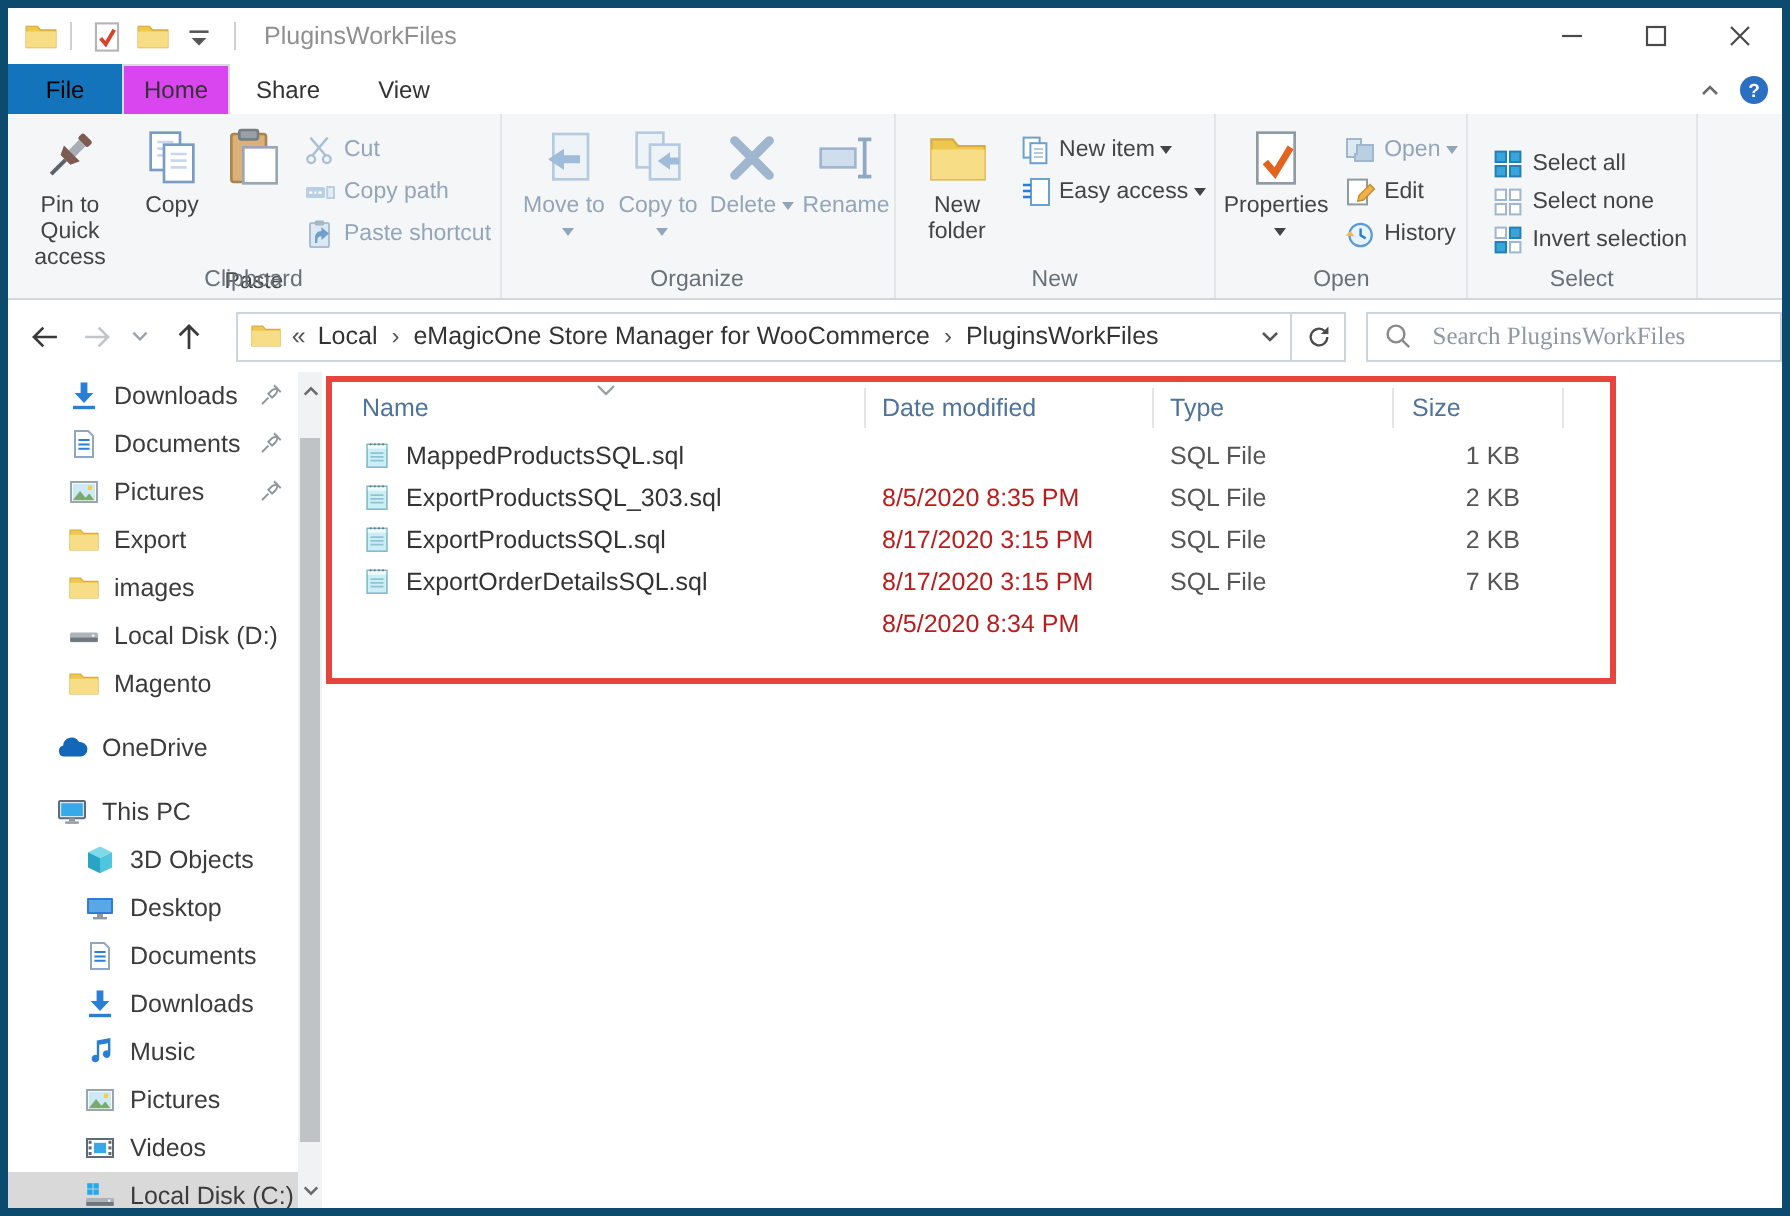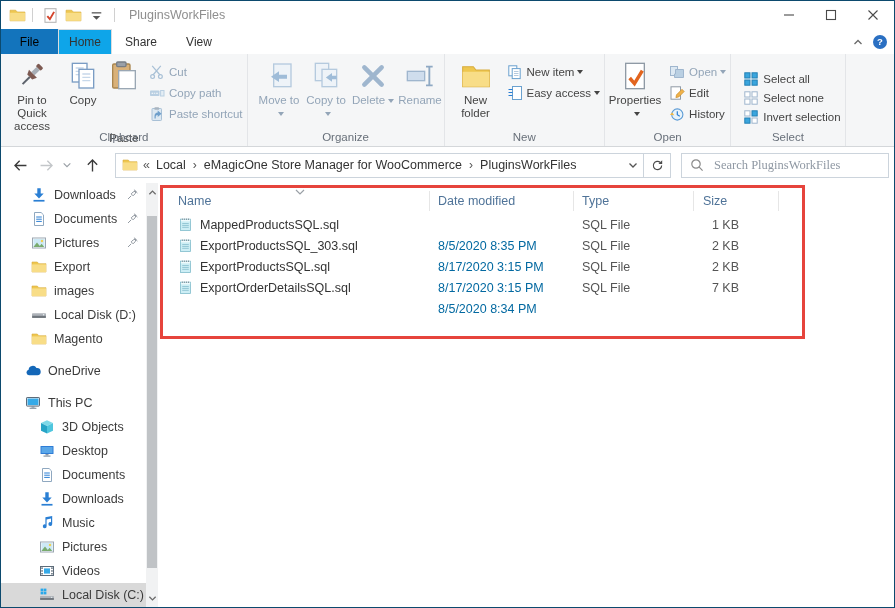--- a/index.html
+++ b/index.html
@@ -1,34 +1,34 @@
 <!DOCTYPE html>
 <html><head>
 <meta charset="utf-8">
 <style>
   * { margin:0; padding:0; box-sizing:border-box; }
   html,body { background:#fff; }
   body { font-family:"Liberation Sans", sans-serif; }
-  .window { position:relative; width:895px; height:608px; background:#fff; border:1px solid #0c4a6e; overflow:hidden; }
+  .window { position:relative; width:895px; height:608px; background:#fff; border:4px solid #0c4a6e; overflow:hidden; }
 
   
   .titlebar { position:absolute; top:0; left:0; right:0; height:28px; display:flex; align-items:center; background:#fff; }
   .titlebar .ic16 { width:17px; height:17px; display:inline-block; }
   .qat-sep { width:1px; height:14px; background:#d0d0d0; margin:0 6px; }
   .qat-btn { margin:0 3px; display:flex; align-items:center; }
   .win-title { margin-left:8px; font-size:12.5px; color:#8f8f8f; }
   .win-controls { margin-left:auto; display:flex; height:28px; }
   .win-btn { width:42px; height:28px; display:flex; align-items:center; justify-content:center; }
   .win-btn svg { width:12px; height:12px; }
 
   
   .tabrow { position:absolute; top:28px; left:0; right:0; height:25px; background:#fff; display:flex; align-items:stretch; }
   .tab { font-size:12px; display:flex; align-items:center; justify-content:center; color:#333; }
   .tab-file { width:57px; background:#1374bc; color:#000000; }
-  .tab-active { width:54px; background:#0ea5e9; border:1px solid #d9dcdf; border-bottom:none; }
+  .tab-active { width:54px; background:#d946ef; border:1px solid #d9dcdf; border-bottom:none; }
   .tab-plain { width:58px; }
   .tabrow-right { margin-left:auto; display:flex; align-items:center; gap:8px; padding-right:6px; }
   .ic-chev { width:12px; height:12px; display:inline-block; }
   .ic-help { width:16px; height:16px; display:inline-block; }
 
   
   .ribbon { position:absolute; top:53px; left:0; right:0; height:93px; background:#f5f6f7; border-bottom:1px solid #d4d7da; display:flex; }
   .rgroup { position:relative; height:100%; border-right:1px solid #e3e5e8; flex:0 0 auto; }
   .rgroup-label { position:absolute; bottom:3px; left:0; right:0; text-align:center; font-size:11.5px; color:#68707a; }
   .rbody { display:flex; height:72px; padding-top:5px; }
@@ -94,23 +94,23 @@
   .fheader { display:flex; height:26px; align-items:center; position:relative; }
   .fh { font-size:12.5px; color:#4f7398; border-right:1px solid #e6e6e6; height:20px; display:flex; align-items:center; }
   .fh-name { width:268px; padding-left:16px; }
   .fh-date { width:144px; padding-left:8px; }
   .fh-type { width:120px; padding-left:8px; }
   .fh-size { width:85px; padding-left:9px; }
   .sort-chev { position:absolute; left:133px; top:0; width:10px; height:8px; }
   .frow { display:flex; height:21px; align-items:center; font-size:12.5px; }
   .fc-name { width:268px; display:flex; align-items:center; padding-left:16px; color:#333; }
   .fc-name .ic16 { width:15px; height:15px; margin-right:7px; flex:0 0 auto; }
-  .fc-date { width:144px; padding-left:8px; color:#0369a1;margin-top:43px; }
+  .fc-date { width:144px; padding-left:8px; color:#b91c1c;margin-top:43px; }
   .fc-type { width:120px; padding-left:8px; color:#555; }
-  .fc-size { width:85px; text-align:center; padding-right:22px; color:#555; }
+  .fc-size { width:85px; text-align:right; padding-right:22px; color:#555; }
 </style>
 </head>
 <body>
 
 <div class="window">
 
   <div class="titlebar">
     <span class="ic16" style="margin-left:8px">
         <svg viewBox="0 0 16 16" style="width: 100%; height: 100%; display: block;">
           <path d="M1 3h5.3l1.5 1.7H15V13H1z" fill="#eec74f" stroke="#d8ac3e" stroke-width=".6"></path>

